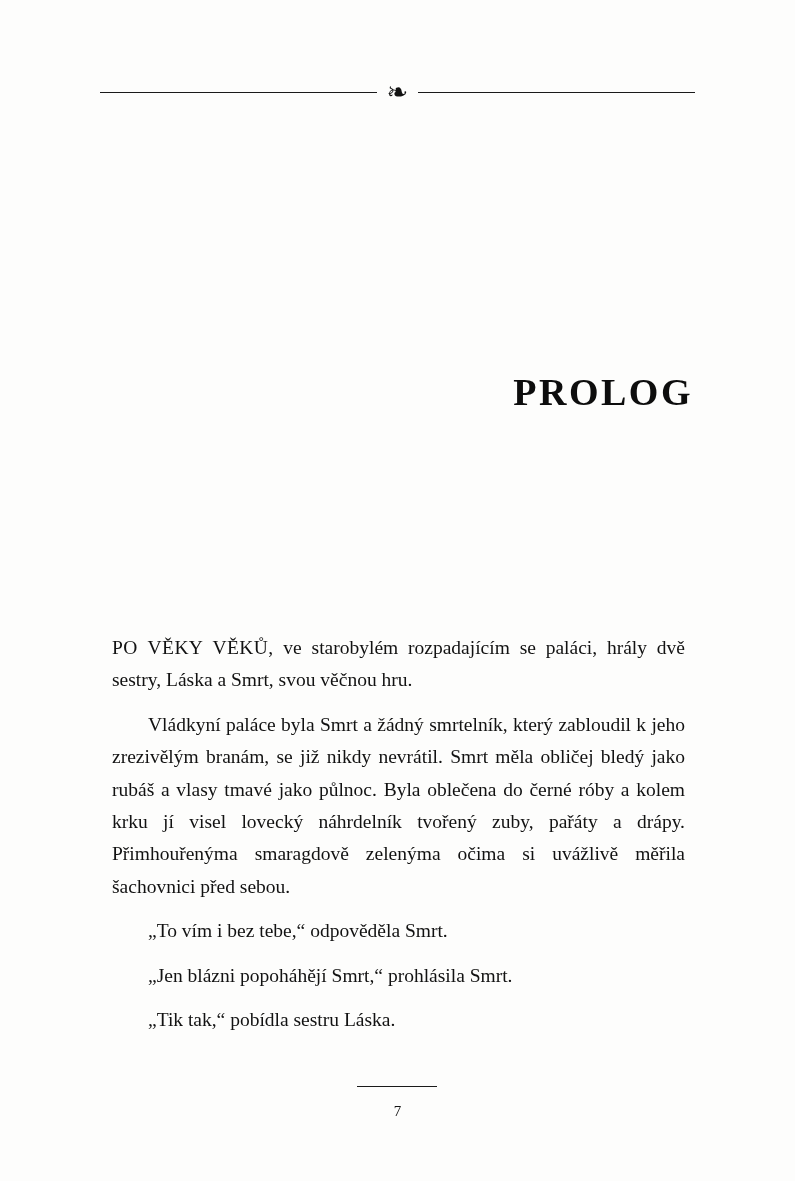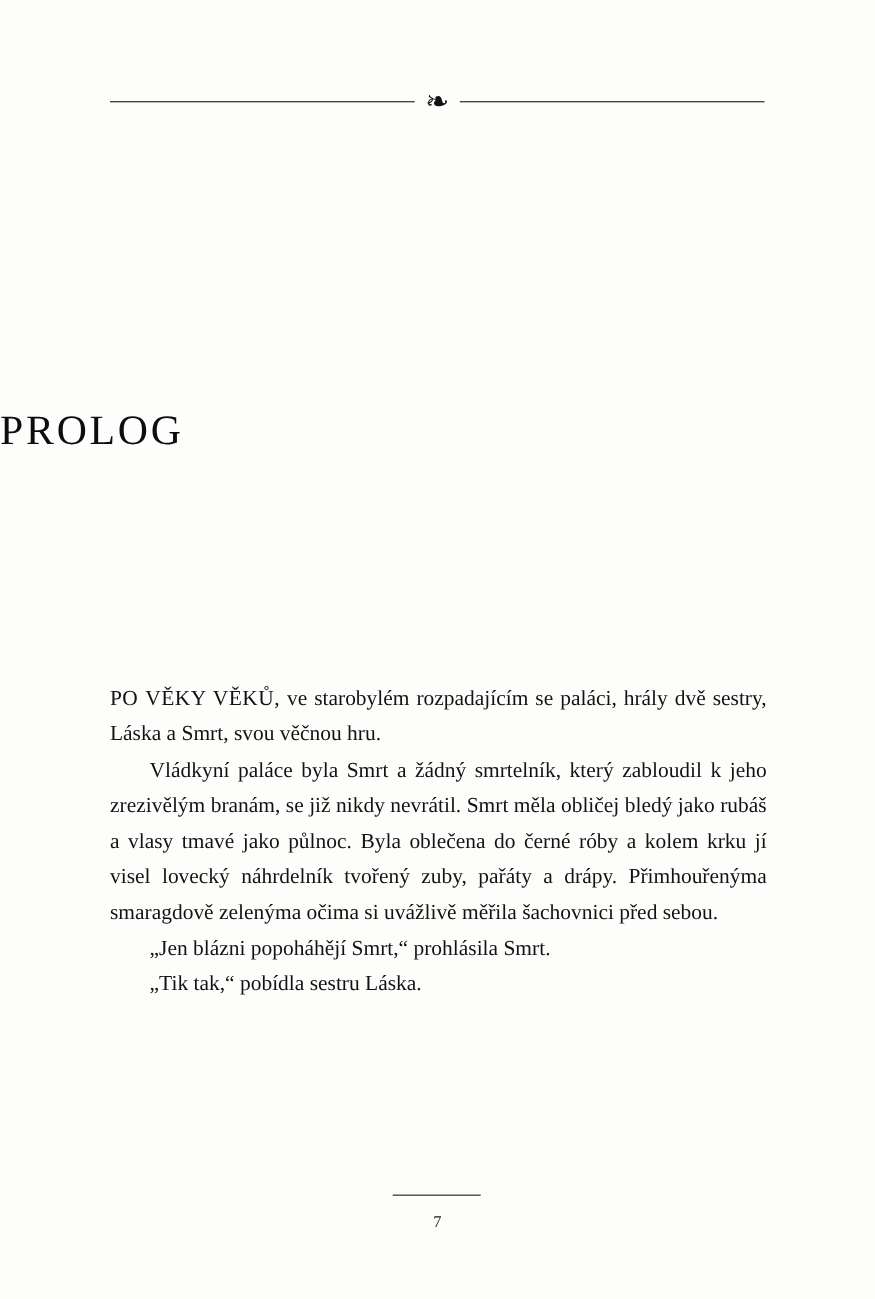--- a/index.html
+++ b/index.html
@@ -48,38 +48,38 @@
     padding: 0 10px;
     transform: translateY(1px);
   }
 
   
   .chapter-title {
     position: absolute;
     top: 344px;
     left: 0;
     width: 693px;
-    text-align: left;
+    text-align: right;
     font-size: 38px;
     line-height: 46px;
     letter-spacing: 2.5px;
-    font-weight: normal;
+    font-weight: bold;
     color: #0d0d0d;
     font-family: "Liberation Serif", "DejaVu Serif", serif;
   }
 
   
   .body-block {
     position: absolute;
     top: 620px;
     left: 100px;
     width: 597px;
   }
   .body-block p {
-    margin: 0;
+    margin: 12px;
     font-size: 19.5px;
     line-height: 32.4px;
     text-align: justify;
     text-justify: inter-word;
     color: #121212;
     hyphens: manual;
   }
   .body-block p.first {
     text-indent: 0;
   }
@@ -119,20 +119,21 @@
   <div class="header-rule"></div>
   <div class="header-ornament">
     <span class="glyph">❧</span>
   </div>
 
   <h1 class="chapter-title">PROLOG</h1>
 
   <div class="body-block">
     <p class="first"><span class="smallcaps">PO VĚKY VĚKŮ,</span><span> ve starobylém rozpadajícím se paláci, hrály dvě sestry, Láska a Smrt, svou věčnou hru.</span></p>
     <p class="indent">Vládkyní paláce byla Smrt a žádný smrtelník, který zabloudil k jeho zrezivělým branám, se již nikdy nevrátil. Smrt měla obličej bledý jako rubáš a vlasy tmavé jako půlnoc. Byla oblečena do černé róby a kolem krku jí visel lovecký náhrdelník tvořený zuby, pařáty a drápy. Přimhouřenýma smaragdově zelenýma očima si uvážlivě měřila šachovnici před sebou.</p>
+    <p class="indent">„To vím i bez tebe,“ odpověděla Smrt.</p>
     <p class="indent">„Jen blázni popoháhějí Smrt,“ prohlásila Smrt.</p>
     <p class="indent">„Tik tak,“ pobídla sestru Láska.</p>
   </div>
 
   <div class="footer-rule"></div>
   <div class="folio">7</div>
 
 </div>
 
 </body></html>

